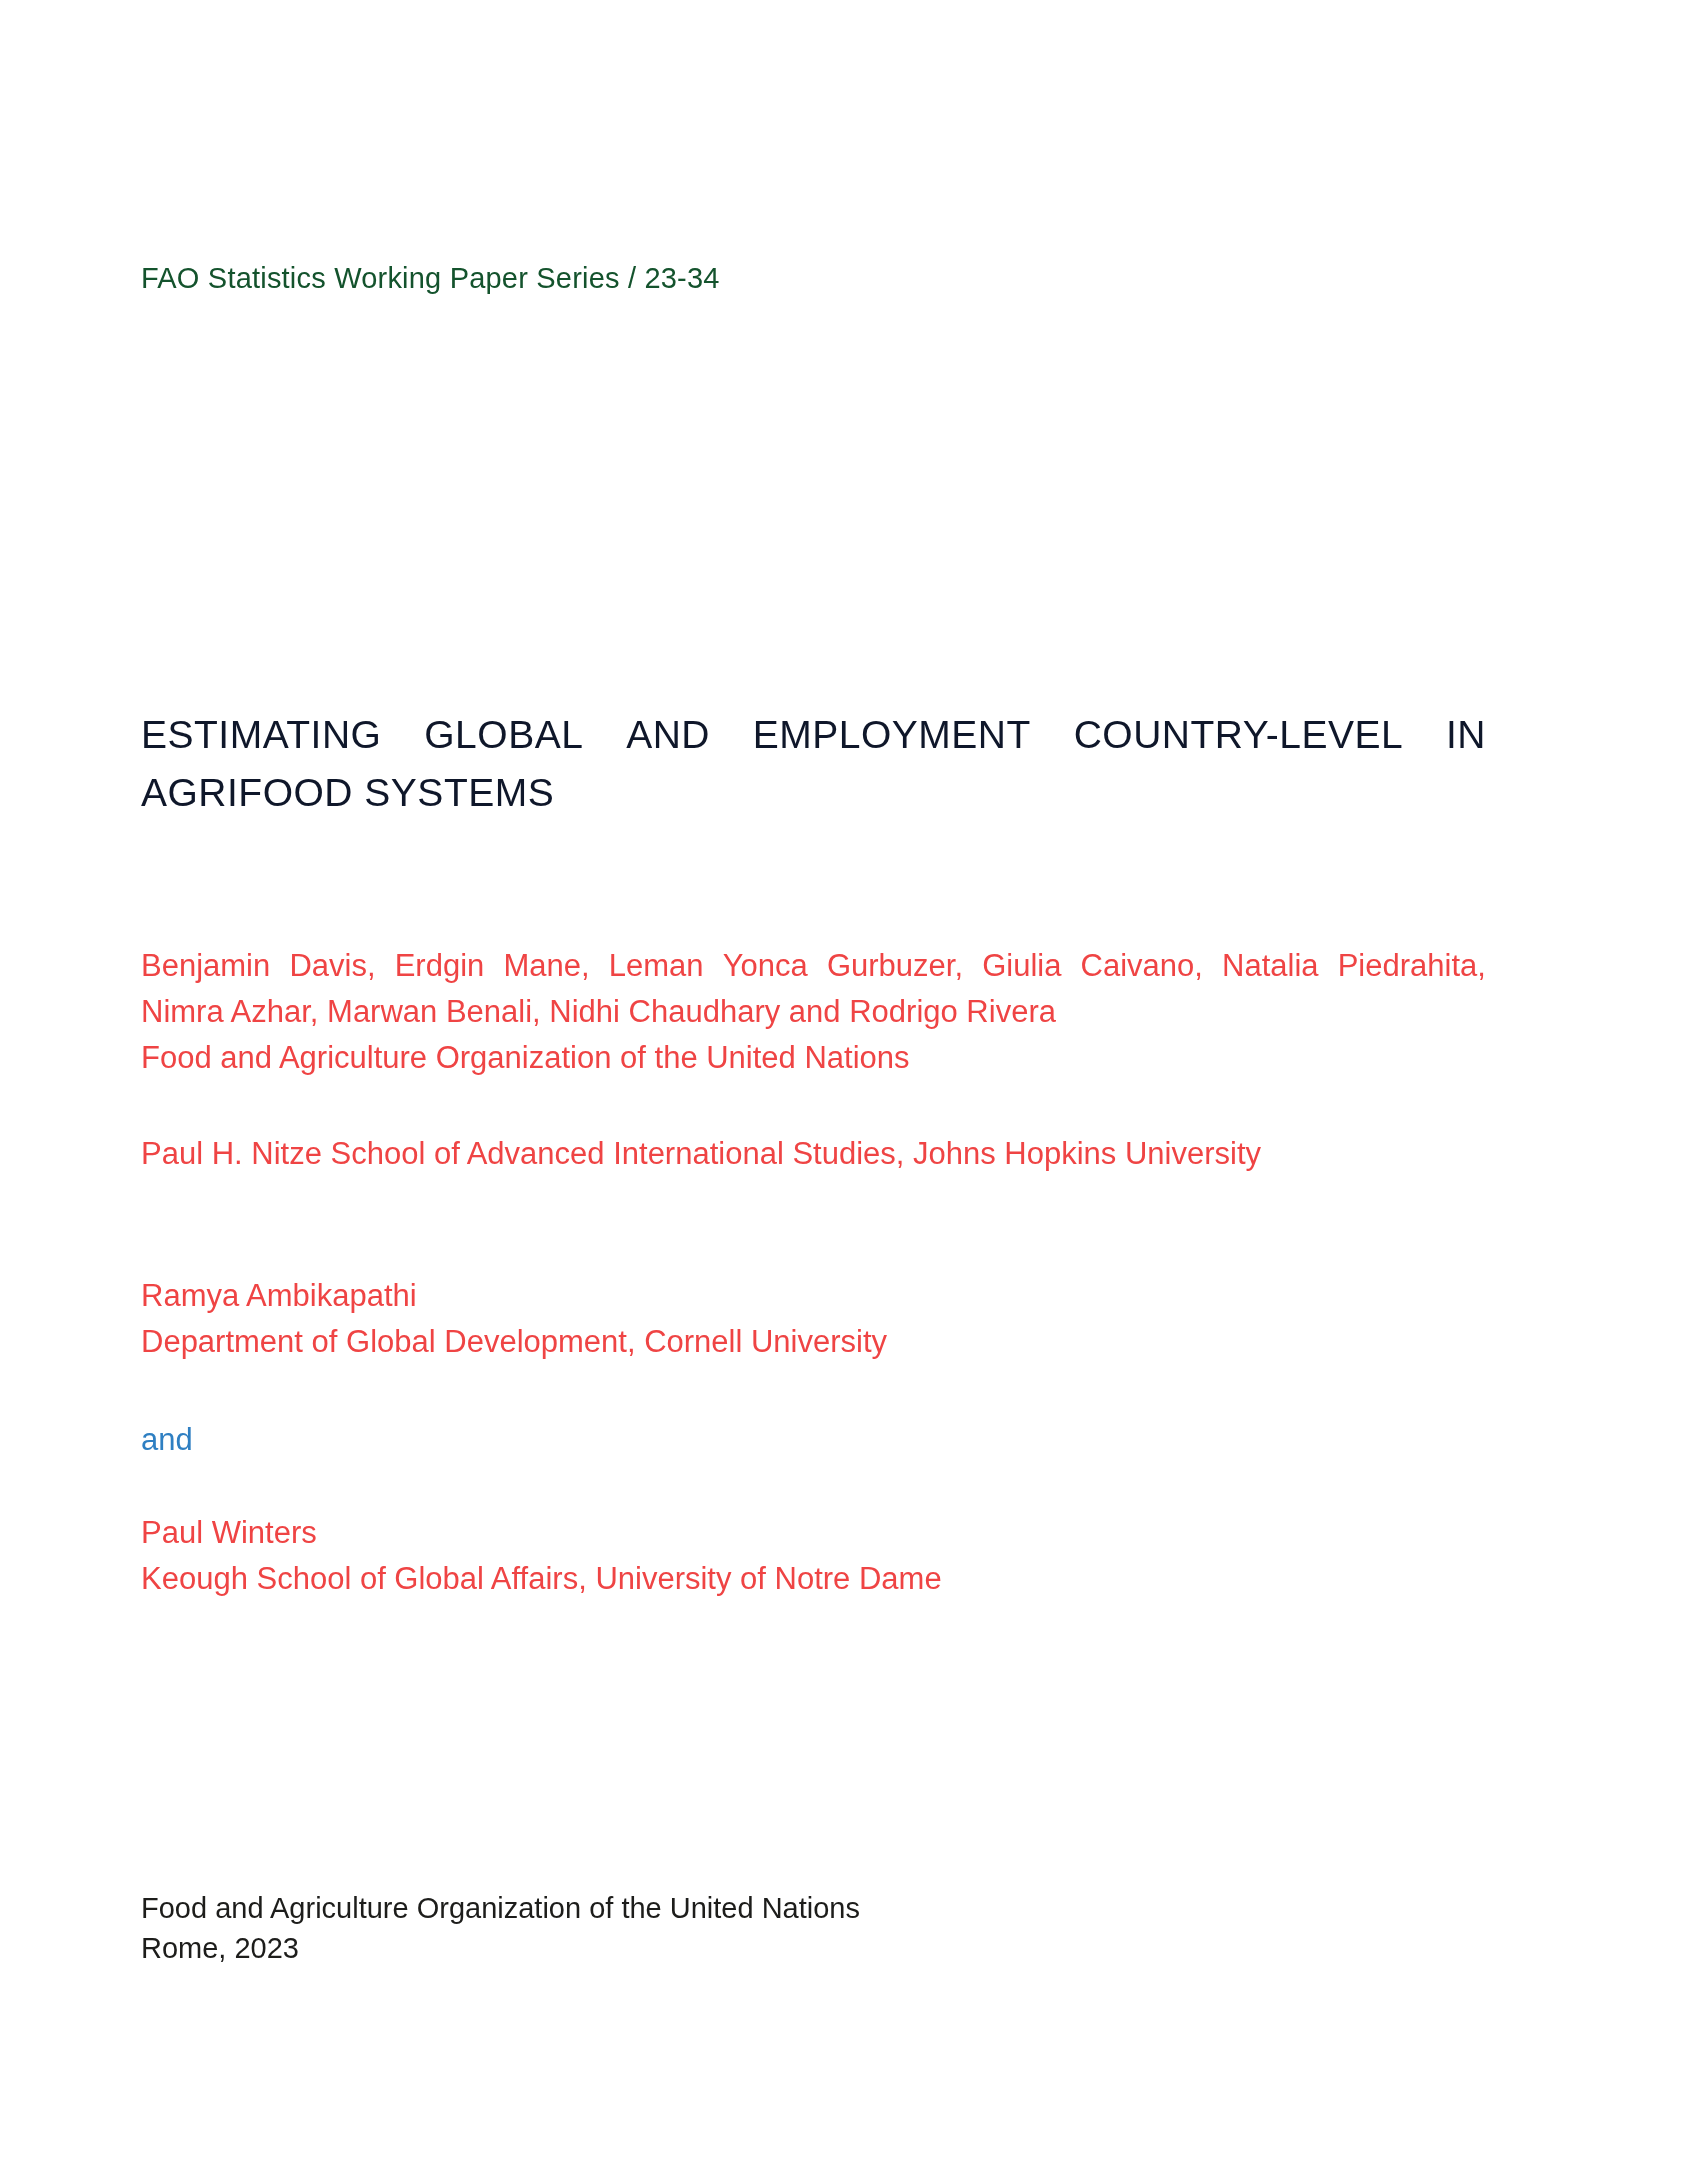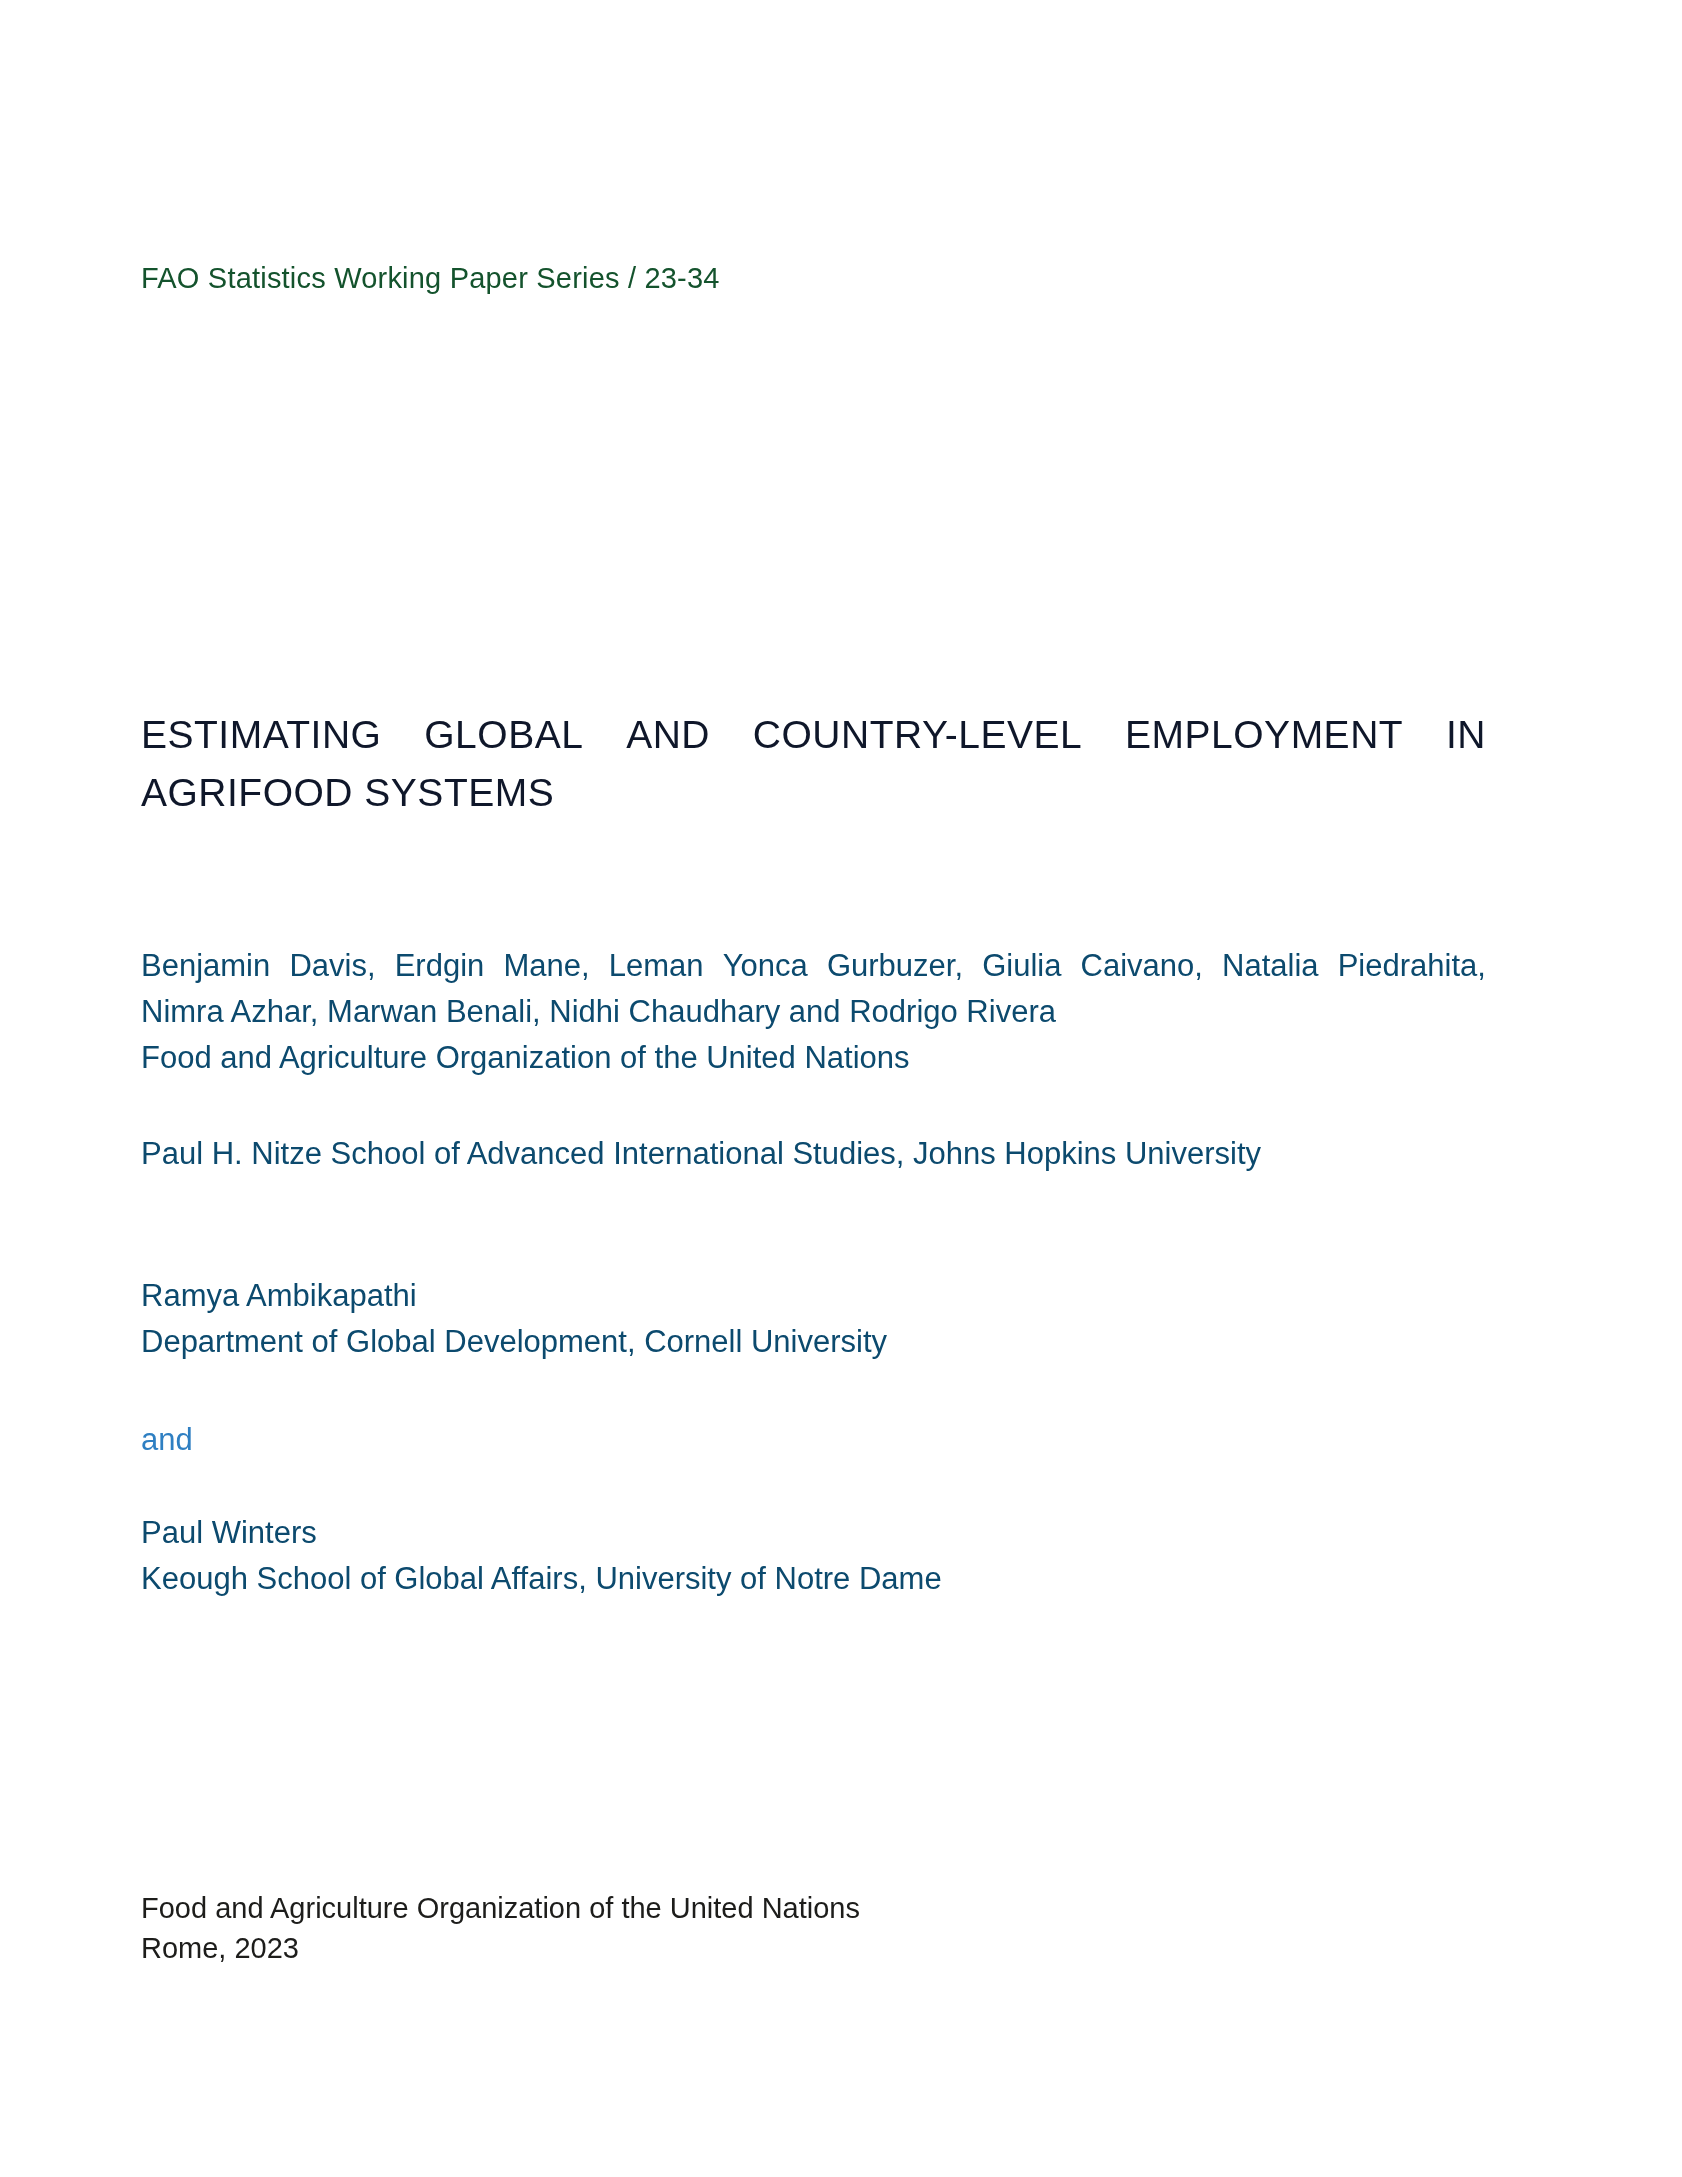--- a/index.html
+++ b/index.html
@@ -34,21 +34,21 @@
     font-size: 39px;
     line-height: 58px;
     letter-spacing: 0.5px;
   }
   .justify-words {
     display: flex;
     flex-wrap: nowrap;
     justify-content: space-between;
   }
   .author-block {
-    color: #0c4a6e;
+    color: #ef4444;
     font-size: 31px;
     line-height: 46px;
   }
   .fao-authors   { top: 943px; }
   .schneider     { top: 1131px; }
   .ambikapathi   { top: 1273px; }
   .connector     { top: 1417px; color: #2e7fc2; font-size: 31px; line-height: 46px; }
   .winters       { top: 1510px; }
   .footer-block {
     top: 1888px;
@@ -62,22 +62,22 @@
 
 <div class="page">
 
   <div class="textblock series-line">FAO Statistics Working Paper Series / 23-34</div>
 
   <div class="textblock title-block">
     <div class="title-line justify-words">
         <span>ESTIMATING</span>
         <span>GLOBAL</span>
         <span>AND</span>
+        <span>EMPLOYMENT</span>
         <span>COUNTRY-LEVEL</span>
-        <span>EMPLOYMENT</span>
         <span>IN</span>
       </div>
     <div class="title-line">AGRIFOOD SYSTEMS</div>
   </div>
 
   <div class="textblock author-block fao-authors">
     <div class="justify-words">
         <span>Benjamin</span>
         <span>Davis,</span>
         <span>Erdgin</span>

